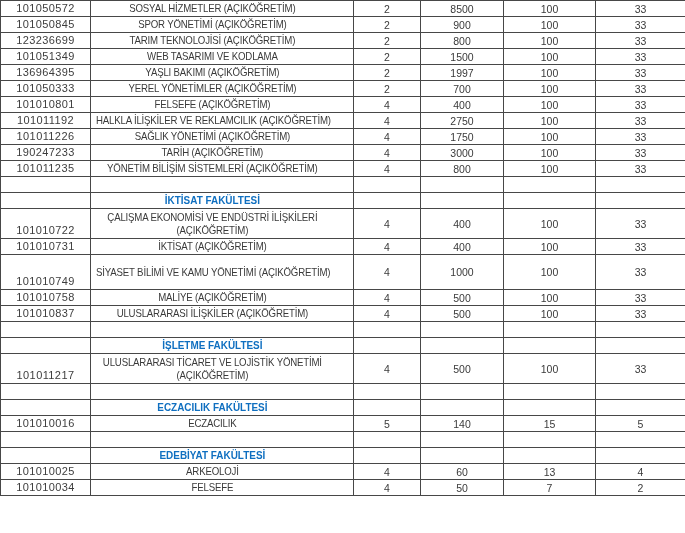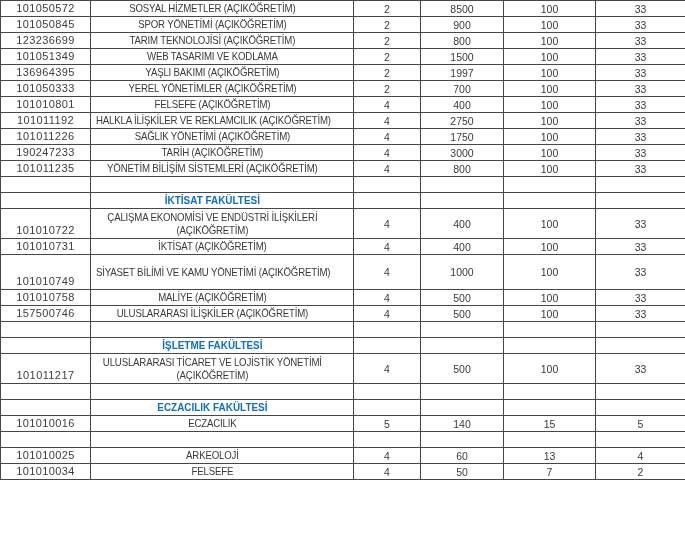--- a/index.html
+++ b/index.html
@@ -209,21 +209,21 @@
           <td class="code">101010758</td>
           <td class="name">
             <div class="ln">MALİYE (AÇIKÖĞRETİM)</div>
           </td>
           <td class="num">4</td>
           <td class="num">500</td>
           <td class="num">100</td>
           <td class="num">33</td>
         </tr>
         <tr class="program">
-          <td class="code">157500746</td>
+          <td class="code">101010837</td>
           <td class="name">
             <div class="ln">ULUSLARARASI İLİŞKİLER (AÇIKÖĞRETİM)</div>
           </td>
           <td class="num">4</td>
           <td class="num">500</td>
           <td class="num">100</td>
           <td class="num">33</td>
         </tr>
         <tr class="empty">
           <td class="code"></td>
@@ -278,20 +278,30 @@
             <div class="ln">ECZACILIK</div>
           </td>
           <td class="num">5</td>
           <td class="num">140</td>
           <td class="num">15</td>
           <td class="num">5</td>
         </tr>
         <tr class="empty">
           <td class="code"></td>
           <td class="name"></td>
+          <td class="num"></td>
+          <td class="num"></td>
+          <td class="num"></td>
+          <td class="num"></td>
+        </tr>
+        <tr class="section">
+          <td class="code"></td>
+          <td class="name">
+            <div class="ln">EDEBİYAT FAKÜLTESİ</div>
+          </td>
           <td class="num"></td>
           <td class="num"></td>
           <td class="num"></td>
           <td class="num"></td>
         </tr>
         <tr class="program">
           <td class="code">101010025</td>
           <td class="name">
             <div class="ln">ARKEOLOJİ</div>
           </td>

